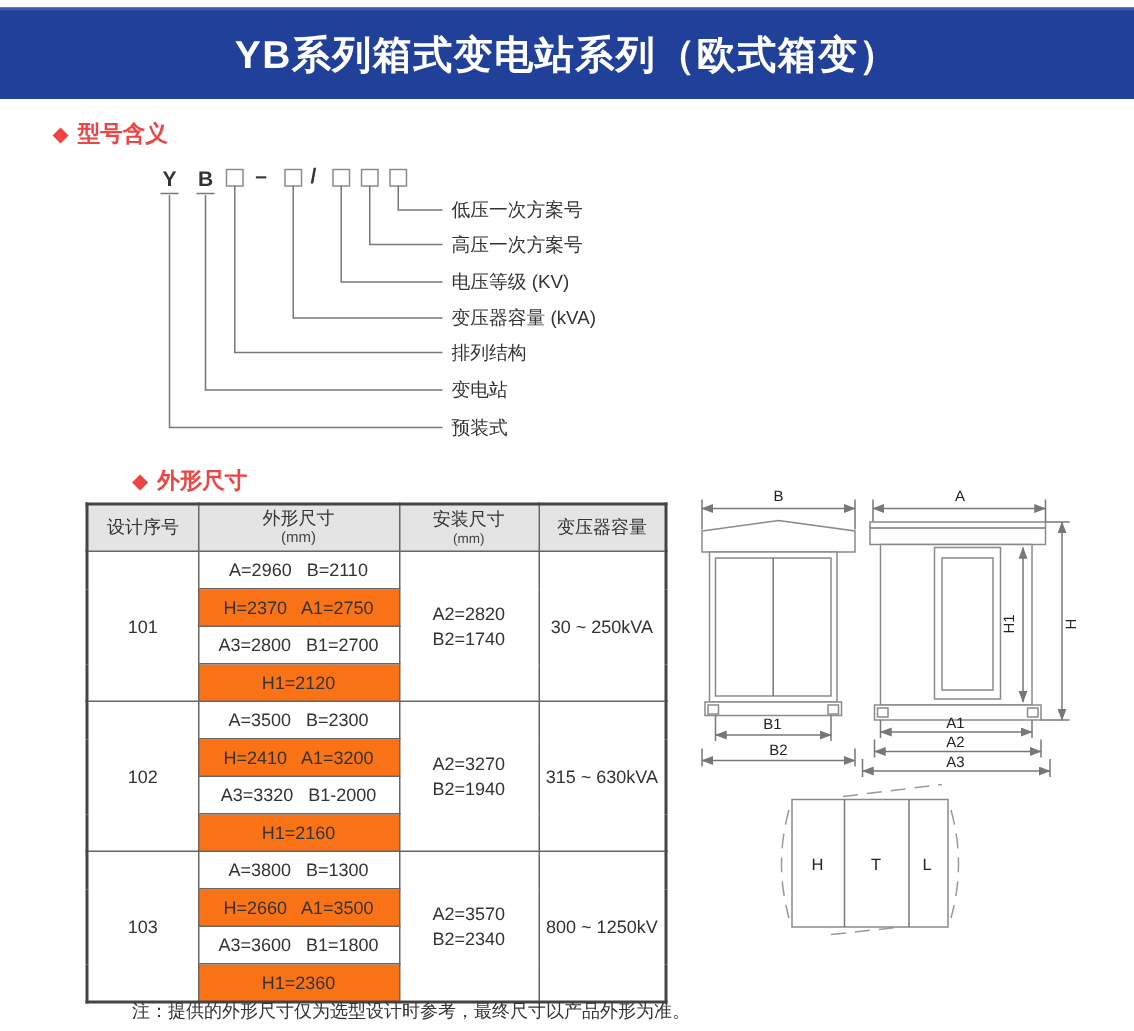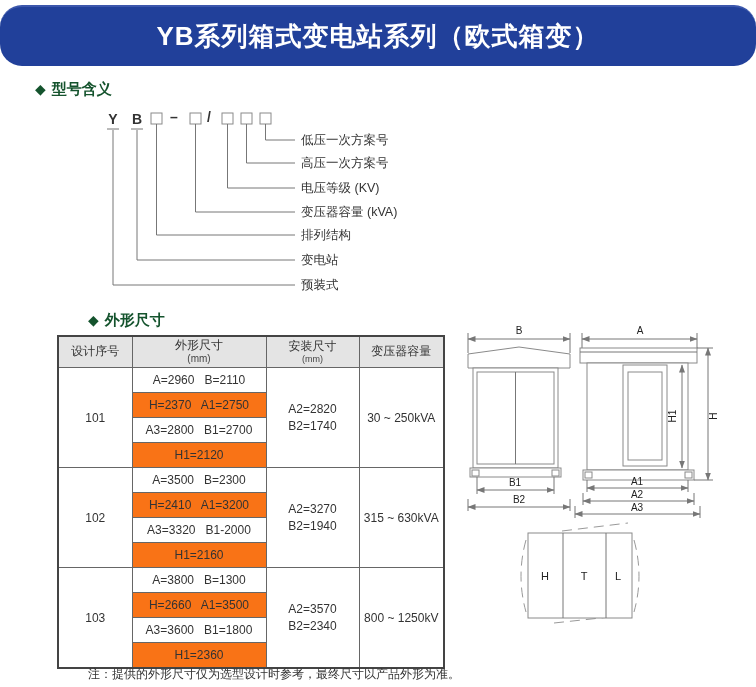--- a/index.html
+++ b/index.html
@@ -1,23 +1,23 @@
 <!DOCTYPE html>
 <html><head>
 <meta charset="utf-8">
 <style>
   html,body{margin:0;padding:0;background:#fff;}
   .page{position:relative;width:756px;height:687px;background:#fff;overflow:hidden;
         font-family:"Liberation Sans","DejaVu Sans",sans-serif;color:#333;}
   
   .band{position:absolute;left:0;top:5px;width:756px;height:59px;background:#21409A;
-        border-top:2px solid #3c57ac;display:flex;align-items:center;justify-content:center;border-radius:22px;}
+        border-top:2px solid #3c57ac;display:flex;align-items:center;justify-content:center;}
   .band .title{color:#fff;font-size:26px;font-weight:bold;letter-spacing:1px;}
   
-  .sec-head{position:absolute;font-size:15px;font-weight:bold;color:#14532d;}
+  .sec-head{position:absolute;font-size:15px;font-weight:bold;color:#ef4444;}
   .sec-head .diam{margin-right:6px;font-size:14px;}
   #head-model{left:35px;top:80px;}
   #head-dims{left:88px;top:311px;}
   
   svg{position:absolute;overflow:visible;}
   .ln{stroke:#777;stroke-width:1;fill:none;}
   .shape{stroke:#8a8a8a;stroke-width:1;fill:#fff;}
   .dim{stroke:#777;stroke-width:1;fill:none;marker-start:url(#ar-s);marker-end:url(#ar-e);}
   .dimtxt{font-size:10px;fill:#222;}
   .plantxt{font-size:11px;fill:#222;}

